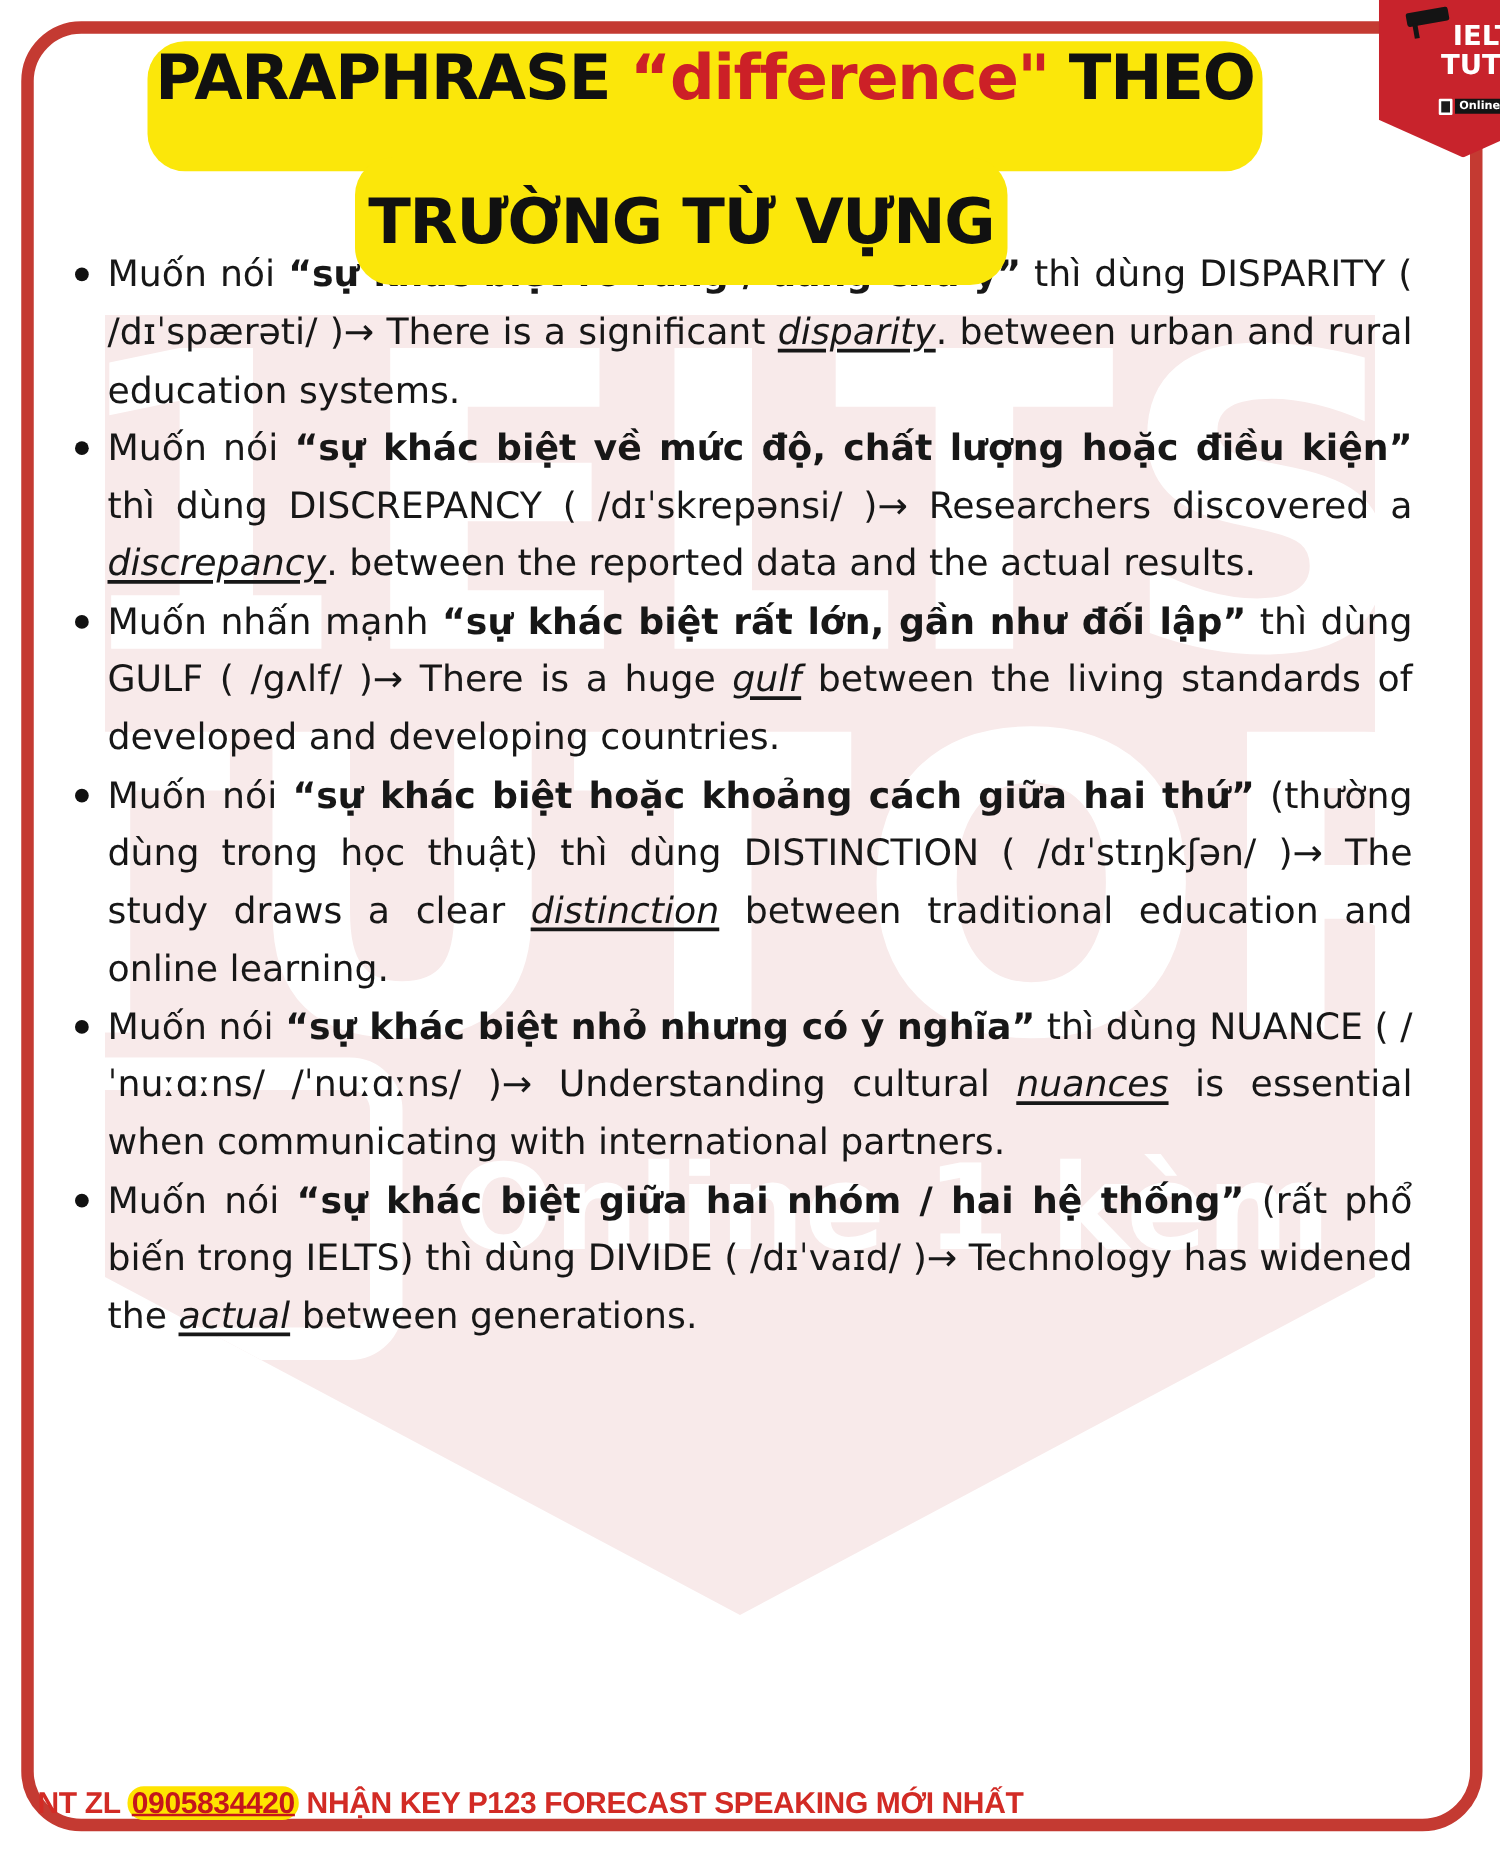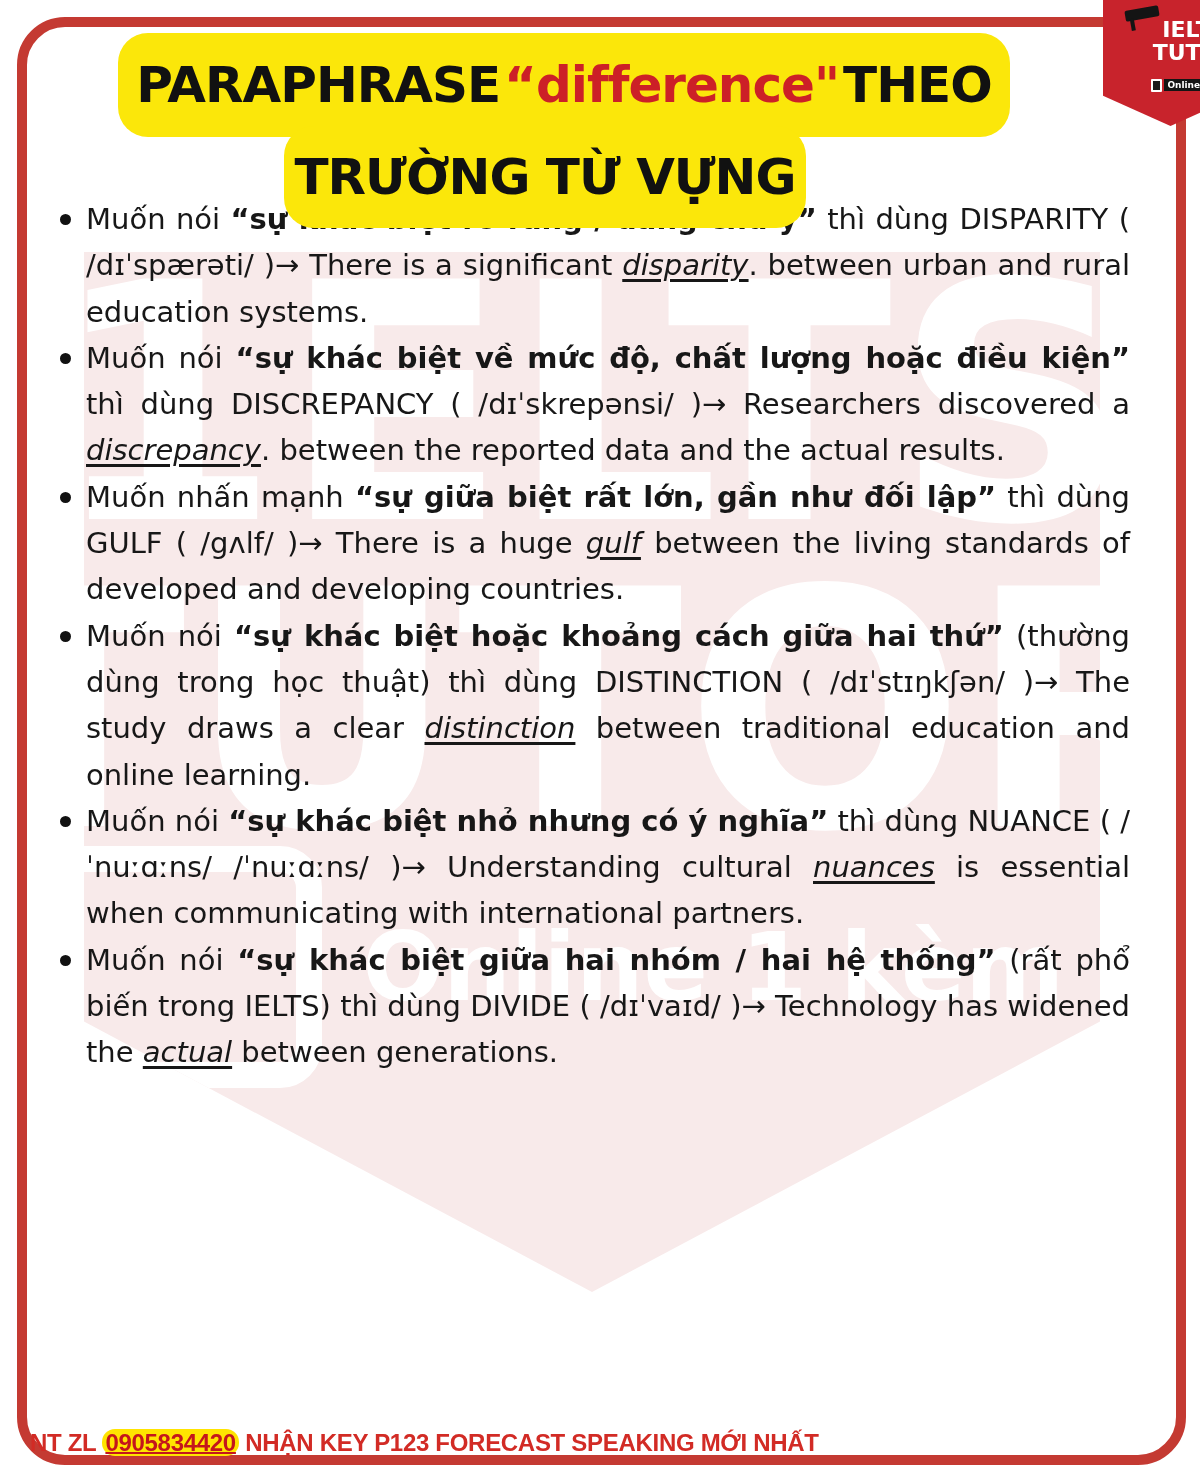--- a/index.html
+++ b/index.html
@@ -25,21 +25,21 @@
     color:#ffffff;font-weight:800;
   }
   .wm-word{font-size:330px;line-height:0.93;letter-spacing:2px;white-space:nowrap;}
   .wm-row{display:flex;align-items:center;gap:40px;margin-top:-20px;}
   .wm-laptop{width:250px;height:190px;border:26px solid #ffffff;border-radius:42px;}
   .wm-online{font-size:95px;white-space:nowrap;}
   
   .t1{
     position:absolute;left:118px;top:33px;width:892px;height:104px;
     background:#fbe70a;border-radius:30px;z-index:3;
-    display:flex;align-items:center;justify-content:center;gap:4px;
+    display:flex;align-items:flex-start;justify-content:center;gap:16px;
     font-weight:800;font-size:50px;color:#111111;letter-spacing:-1px;
     white-space:nowrap;
   }
   .t2{
     position:absolute;left:284px;top:126px;width:522px;height:102px;
     background:#fbe70a;border-radius:30px;z-index:3;
     display:flex;align-items:center;justify-content:center;
     font-weight:800;font-size:50px;color:#111111;letter-spacing:-1px;
     white-space:nowrap;
   }
@@ -130,21 +130,21 @@
     <span class="laptop-ico"></span>
     <span class="badge-online">Online</span>
     <span class="badge-1kem1">1 kèm 1</span>
   </div>
 </div>
 
 <div class="content">
   <ul class="blist">
       <li class="bullet"><span>Muốn nói </span><span class="seg-bold">“sự khác biệt rõ ràng / đáng chú ý”</span><span> thì dùng DISPARITY ( /dɪˈspærəti/ )→ There is a significant </span><span class="seg-underline">disparity</span><span>. between urban and rural education systems.</span></li>
       <li class="bullet"><span>Muốn nói </span><span class="seg-bold">“sự khác biệt về mức độ, chất lượng hoặc điều kiện”</span><span> thì dùng DISCREPANCY ( /dɪˈskrepənsi/ )→ Researchers discovered a </span><span class="seg-underline">discrepancy</span><span>. between the reported data and the actual results.</span></li>
-      <li class="bullet"><span>Muốn nhấn mạnh </span><span class="seg-bold">“sự giữa biệt rất lớn, gần như đối lập”</span><span> thì dùng GULF ( /gʌlf/ )→ There is a huge </span><span class="seg-underline">gulf</span><span> between the living standards of developed and developing countries.</span></li>
+      <li class="bullet"><span>Muốn nhấn mạnh </span><span class="seg-bold">“sự khác biệt rất lớn, gần như đối lập”</span><span> thì dùng GULF ( /gʌlf/ )→ There is a huge </span><span class="seg-underline">gulf</span><span> between the living standards of developed and developing countries.</span></li>
       <li class="bullet"><span>Muốn nói </span><span class="seg-bold">“sự khác biệt hoặc khoảng cách giữa hai thứ”</span><span> (thường dùng trong học thuật) thì dùng DISTINCTION ( /dɪˈstɪŋkʃən/ )→ The study draws a clear </span><span class="seg-underline">distinction</span><span> between traditional education and online learning.</span></li>
       <li class="bullet"><span>Muốn nói </span><span class="seg-bold">“sự khác biệt nhỏ nhưng có ý nghĩa”</span><span> thì dùng NUANCE ( /ˈnuːɑːns/ /ˈnuːɑːns/ )→ Understanding cultural </span><span class="seg-underline">nuances</span><span> is essential when communicating with international partners.</span></li>
       <li class="bullet"><span>Muốn nói </span><span class="seg-bold">“sự khác biệt giữa hai nhóm / hai hệ thống”</span><span> (rất phổ biến trong IELTS) thì dùng DIVIDE ( /dɪˈvaɪd/ )→ Technology has widened the </span><span class="seg-underline">actual</span><span> between generations.</span></li>
     </ul>
 </div>
 
 <div class="footer">
   <span>NT ZL </span><span class="phone">0905834420</span><span> NHẬN KEY P123 FORECAST SPEAKING MỚI NHẤT</span>
 </div>
 

